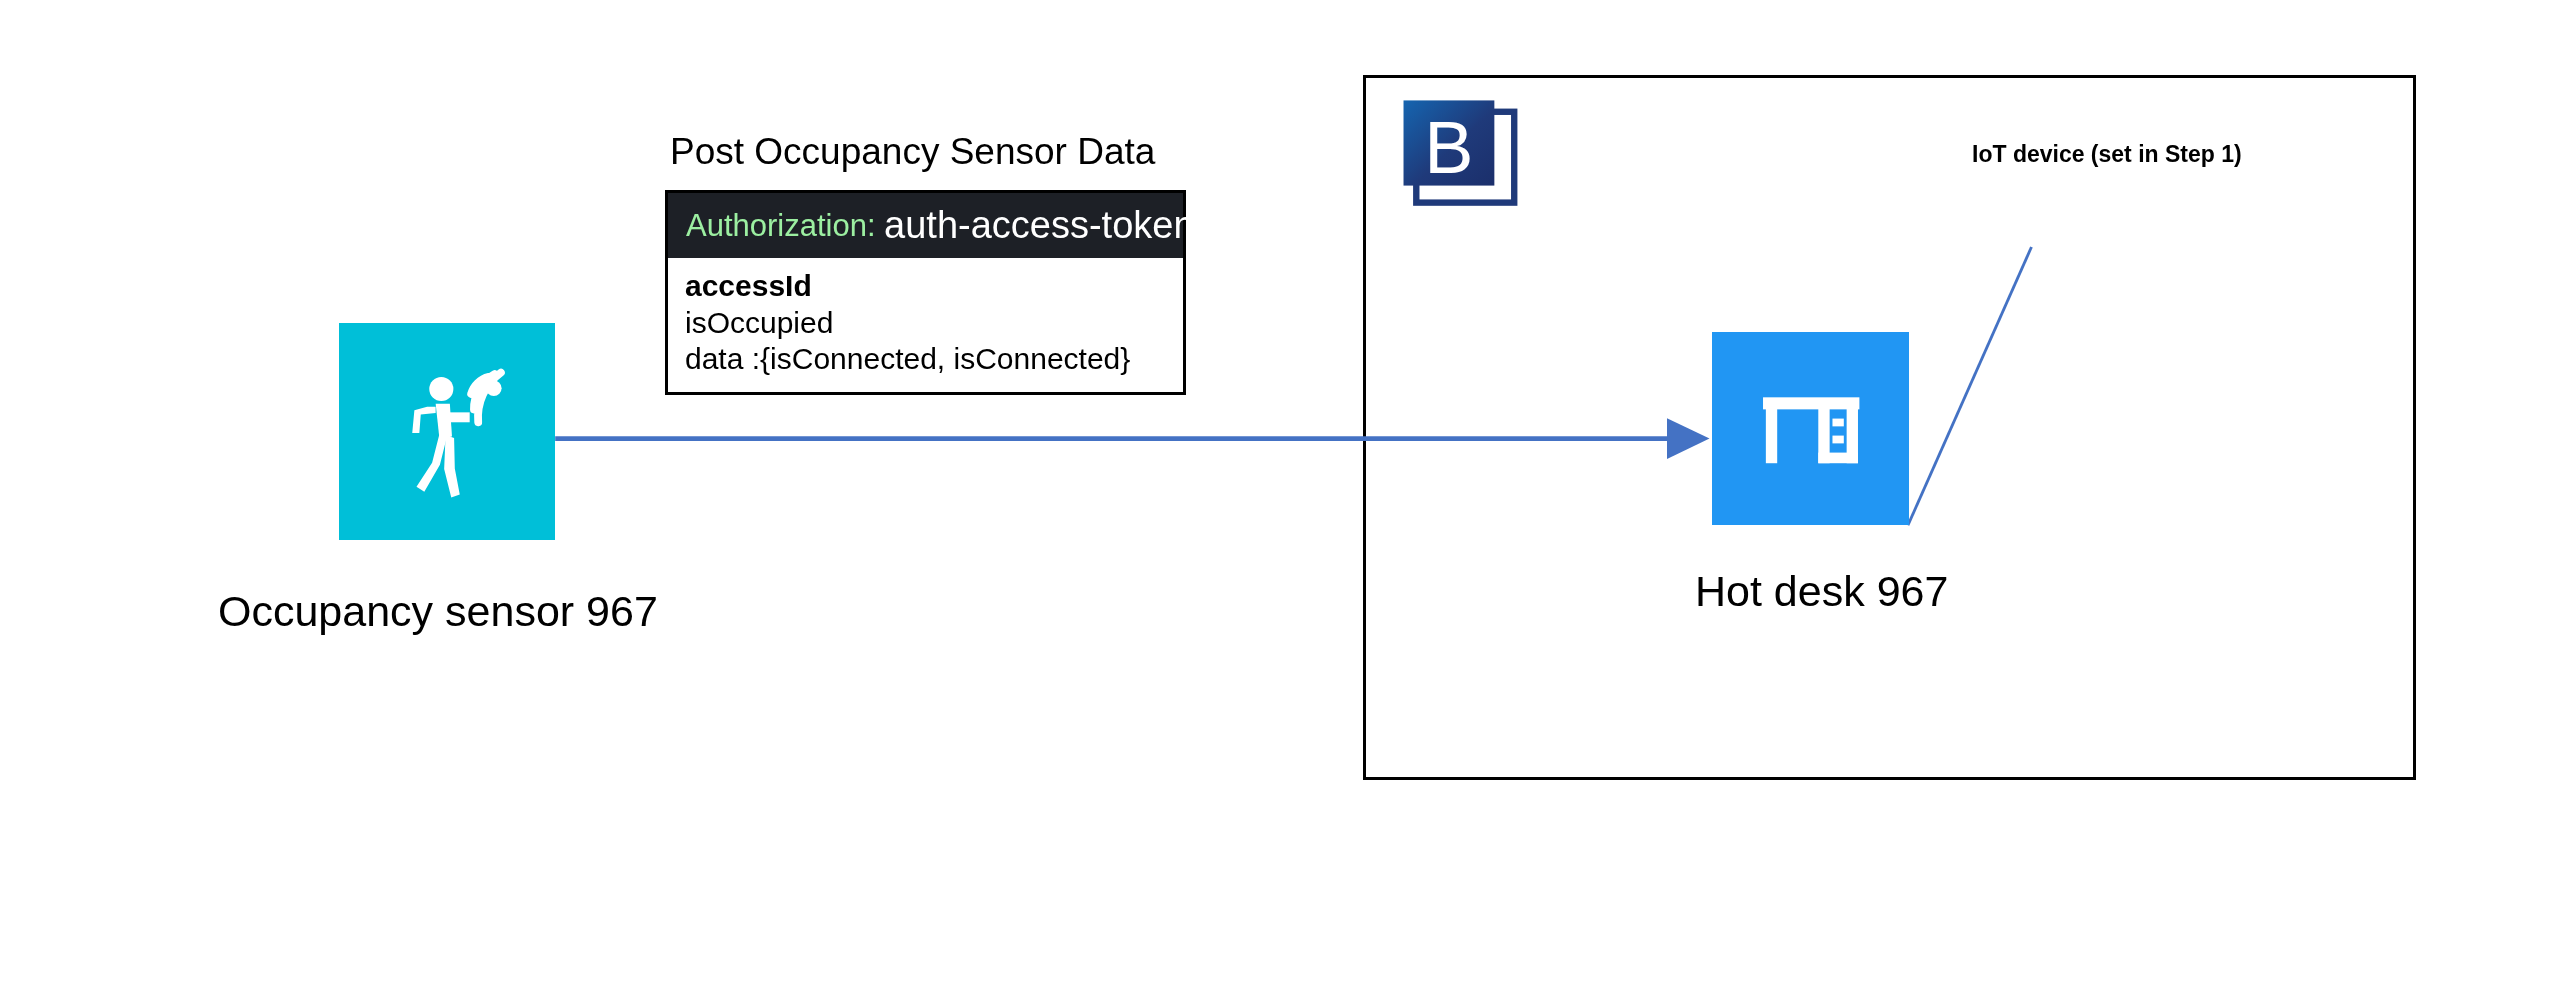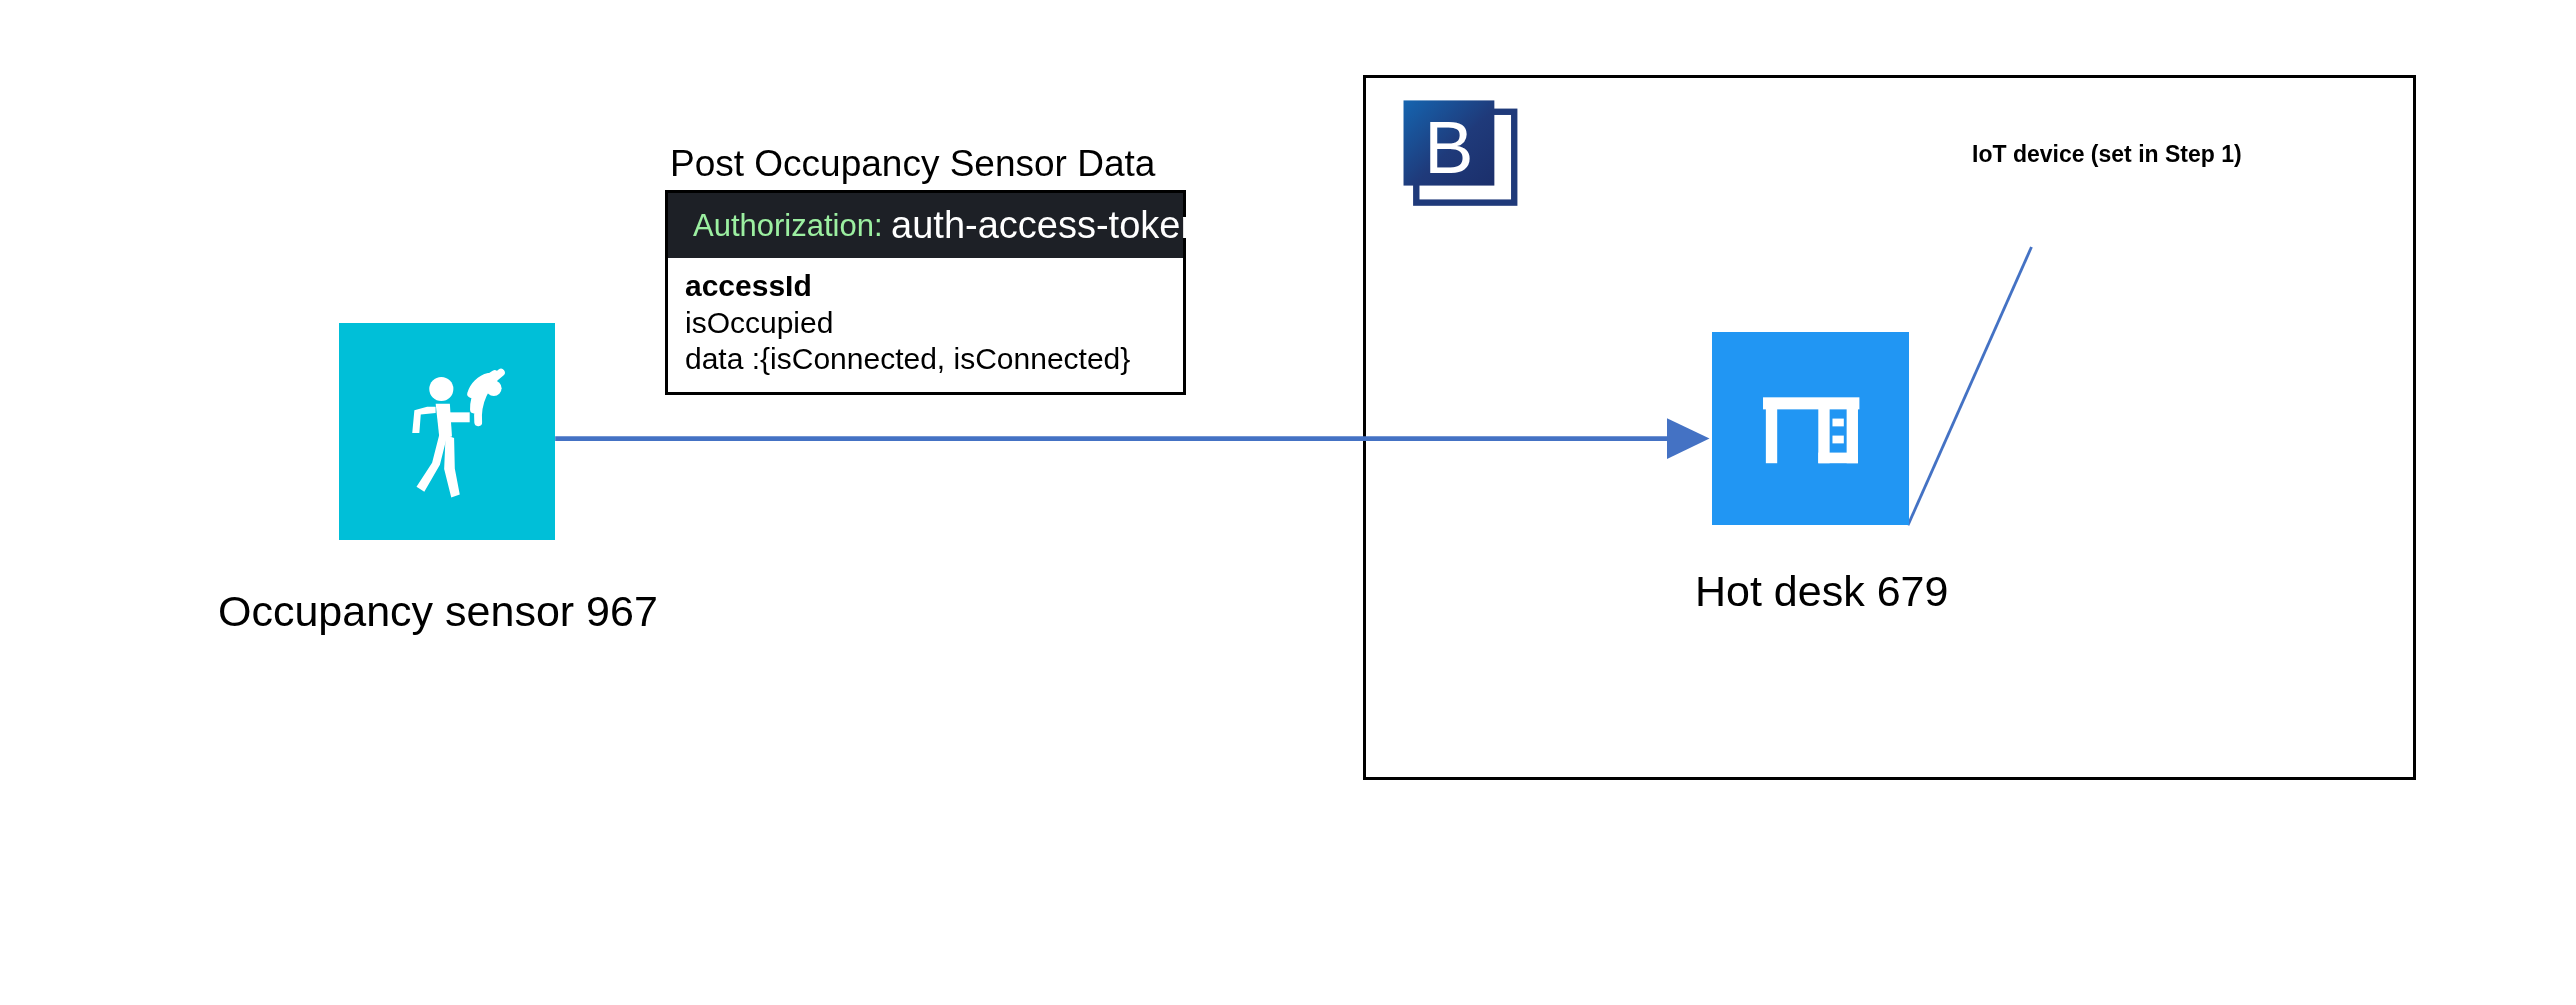--- a/index.html
+++ b/index.html
@@ -78,21 +78,21 @@
     white-space: nowrap;
     line-height: 1.05;
     margin-left: 48px;
   }
   #sensor-caption { left: 170px; top: 589px; }
   #desk-caption   { left: 1647px; top: 569px; }
 
   
   #request-title {
     left: 670px;
-    top: 144px;
+    top: 132px;
     color: #000000;
     font-size: 37px;
     font-weight: 400;
     white-space: nowrap;
     line-height: 1.1;
   }
 
   
   #request-card {
     left: 665px;
@@ -102,21 +102,21 @@
     box-sizing: border-box;
     border: 3.5px solid #000000;
     background: #ffffff;
   }
   #card-header {
     background: #1d2026;
     height: 65px;
     box-sizing: border-box;
     display: flex;
     align-items: center;
-    padding-left: 25px;
+    padding-left: 18px;
     white-space: nowrap;
   }
   .hdr-key {
     color: #9cefa1;
     font-size: 31px;
     font-weight: 400;
   }
   .hdr-val {
     color: #ffffff;
     font-size: 38px;
@@ -226,21 +226,21 @@
 
         <rect x="150" y="105" width="16" height="80"></rect>
         <rect x="190" y="105" width="16" height="80"></rect>
         <rect x="150" y="170" width="56" height="15"></rect>
 
         <rect x="170" y="122" width="16" height="11"></rect>
         <rect x="170" y="146" width="16" height="11"></rect>
       </g>
     </svg>
   </div>
-  <div id="desk-caption" class="abs node-caption">Hot desk 679</div>
+  <div id="desk-caption" class="abs node-caption">Hot desk 967</div>
 
   <div id="request-title" class="abs">Post Occupancy Sensor Data</div>
 
   <div id="request-card" class="abs">
     <div id="card-header">
       <span class="hdr-key">Authorization:</span>
       <span class="hdr-val">auth-access-token</span>
     </div>
     <div id="card-body">
       <div class="body-line bold">accessId</div>

